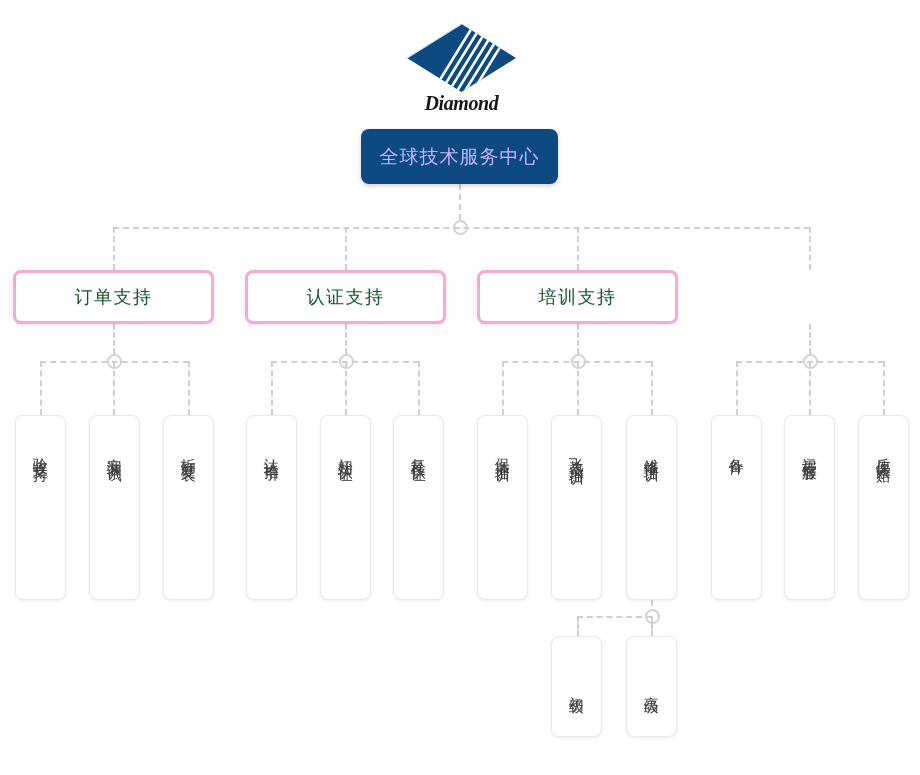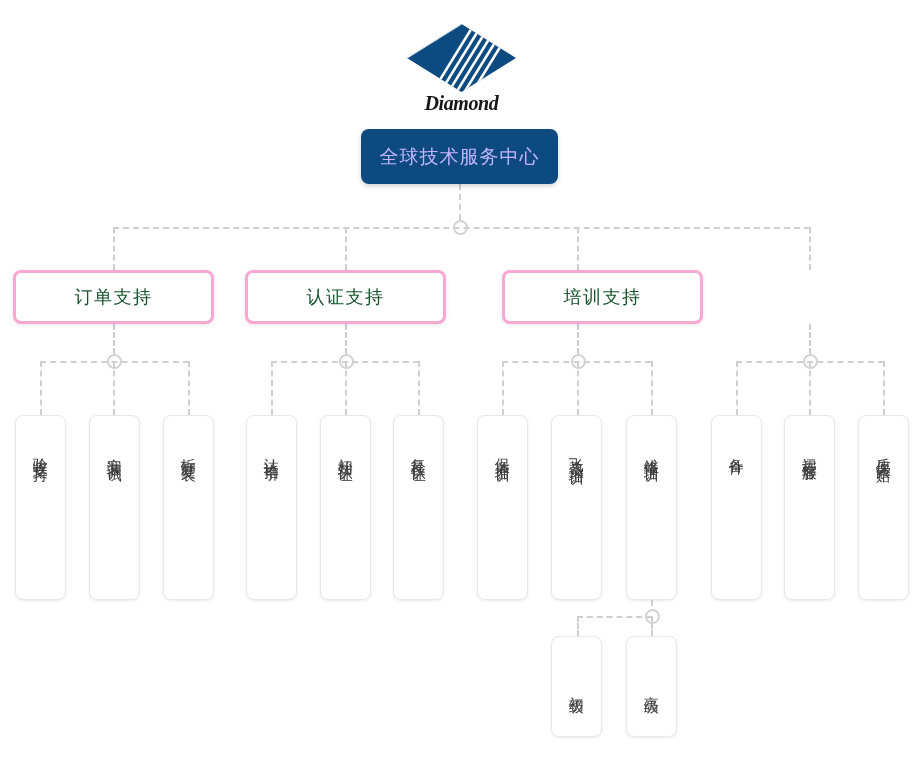--- a/index.html
+++ b/index.html
@@ -189,21 +189,21 @@
   <div class="vline" style="left:651px; top:600px; height:16px;"></div>
   <div class="knob" style="left:645px; top:609px;"></div>
   <div class="hline" style="left:577px; top:616px; width:75px;"></div>
   <div class="vline" style="left:577px; top:616px; height:20px;"></div>
   <div class="vline" style="left:651px; top:616px; height:20px;"></div>
 
   <div class="node root" style="left:361px; top:129px; width:197px; height:55px;">全球技术服务中心</div>
 
   <div class="node branch" style="left:13px; top:270px; width:201px; height:54px;">订单支持</div>
   <div class="node branch" style="left:245px; top:270px; width:201px; height:54px;">认证支持</div>
-  <div class="node branch" style="left:502px; top:270px; width:201px; height:54px;">培训支持</div>
+  <div class="node branch" style="left:477px; top:270px; width:201px; height:54px;">培训支持</div>
 
   <div class="node leaf" style="left:15px; top:415px; width:51px; height:185px;">
     <span class="vtext">验收支持</span>
   </div>
   <div class="node leaf" style="left:89px; top:415px; width:51px; height:185px;">
     <span class="vtext">安装调试</span>
   </div>
   <div class="node leaf" style="left:163px; top:415px; width:51px; height:185px;">
     <span class="vtext">拆卸复装</span>
   </div>

